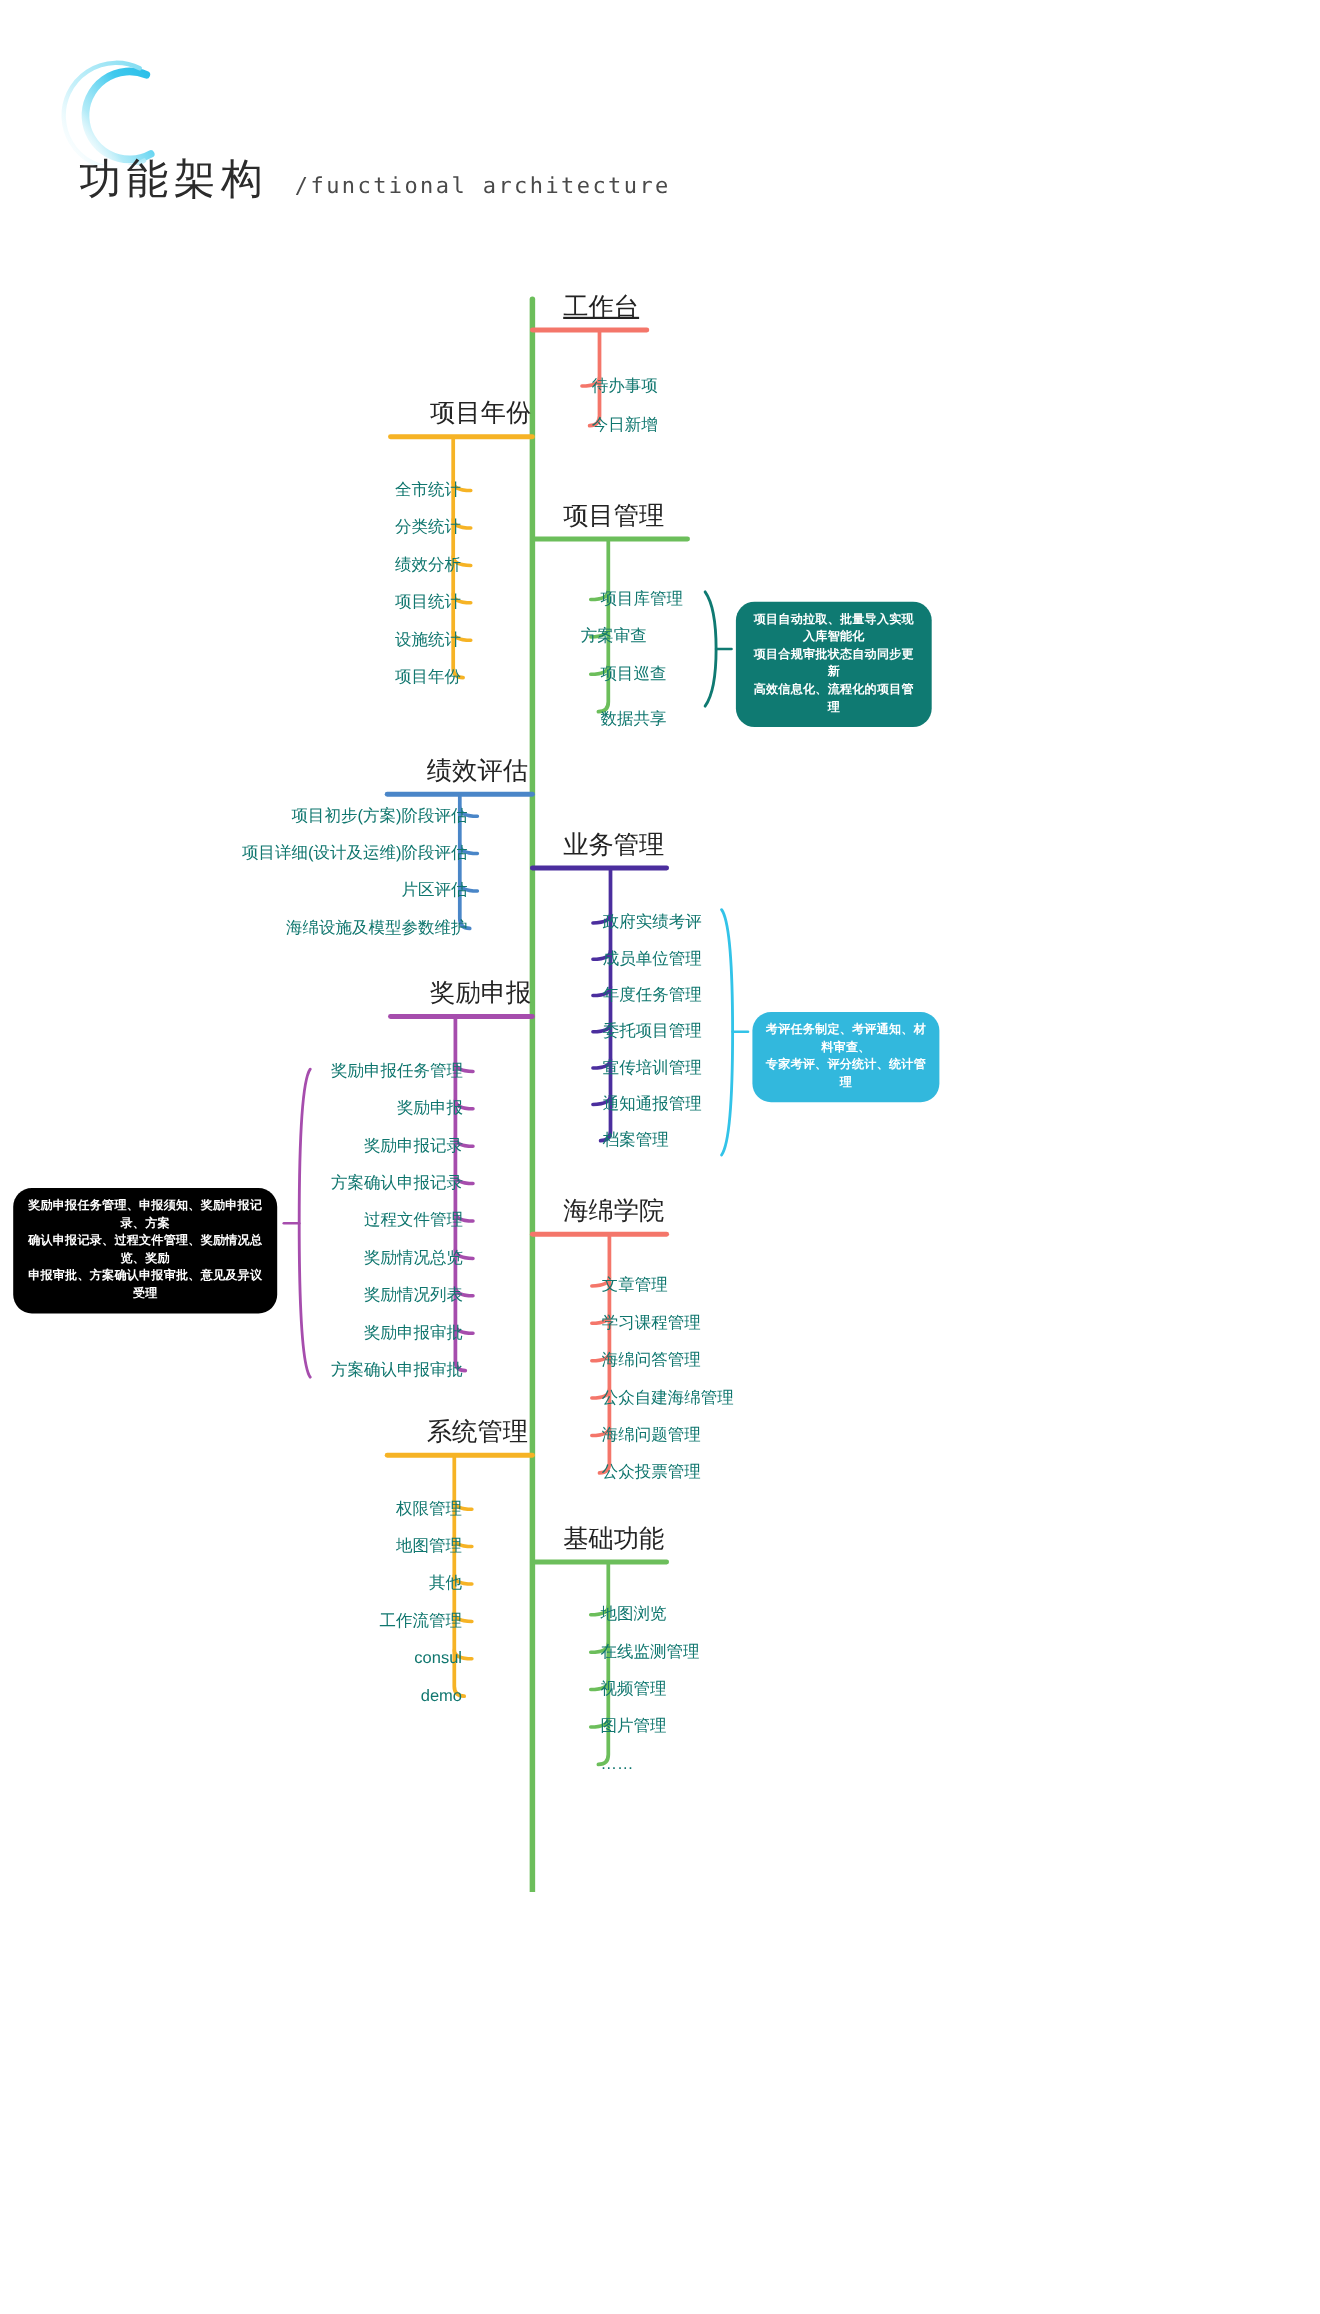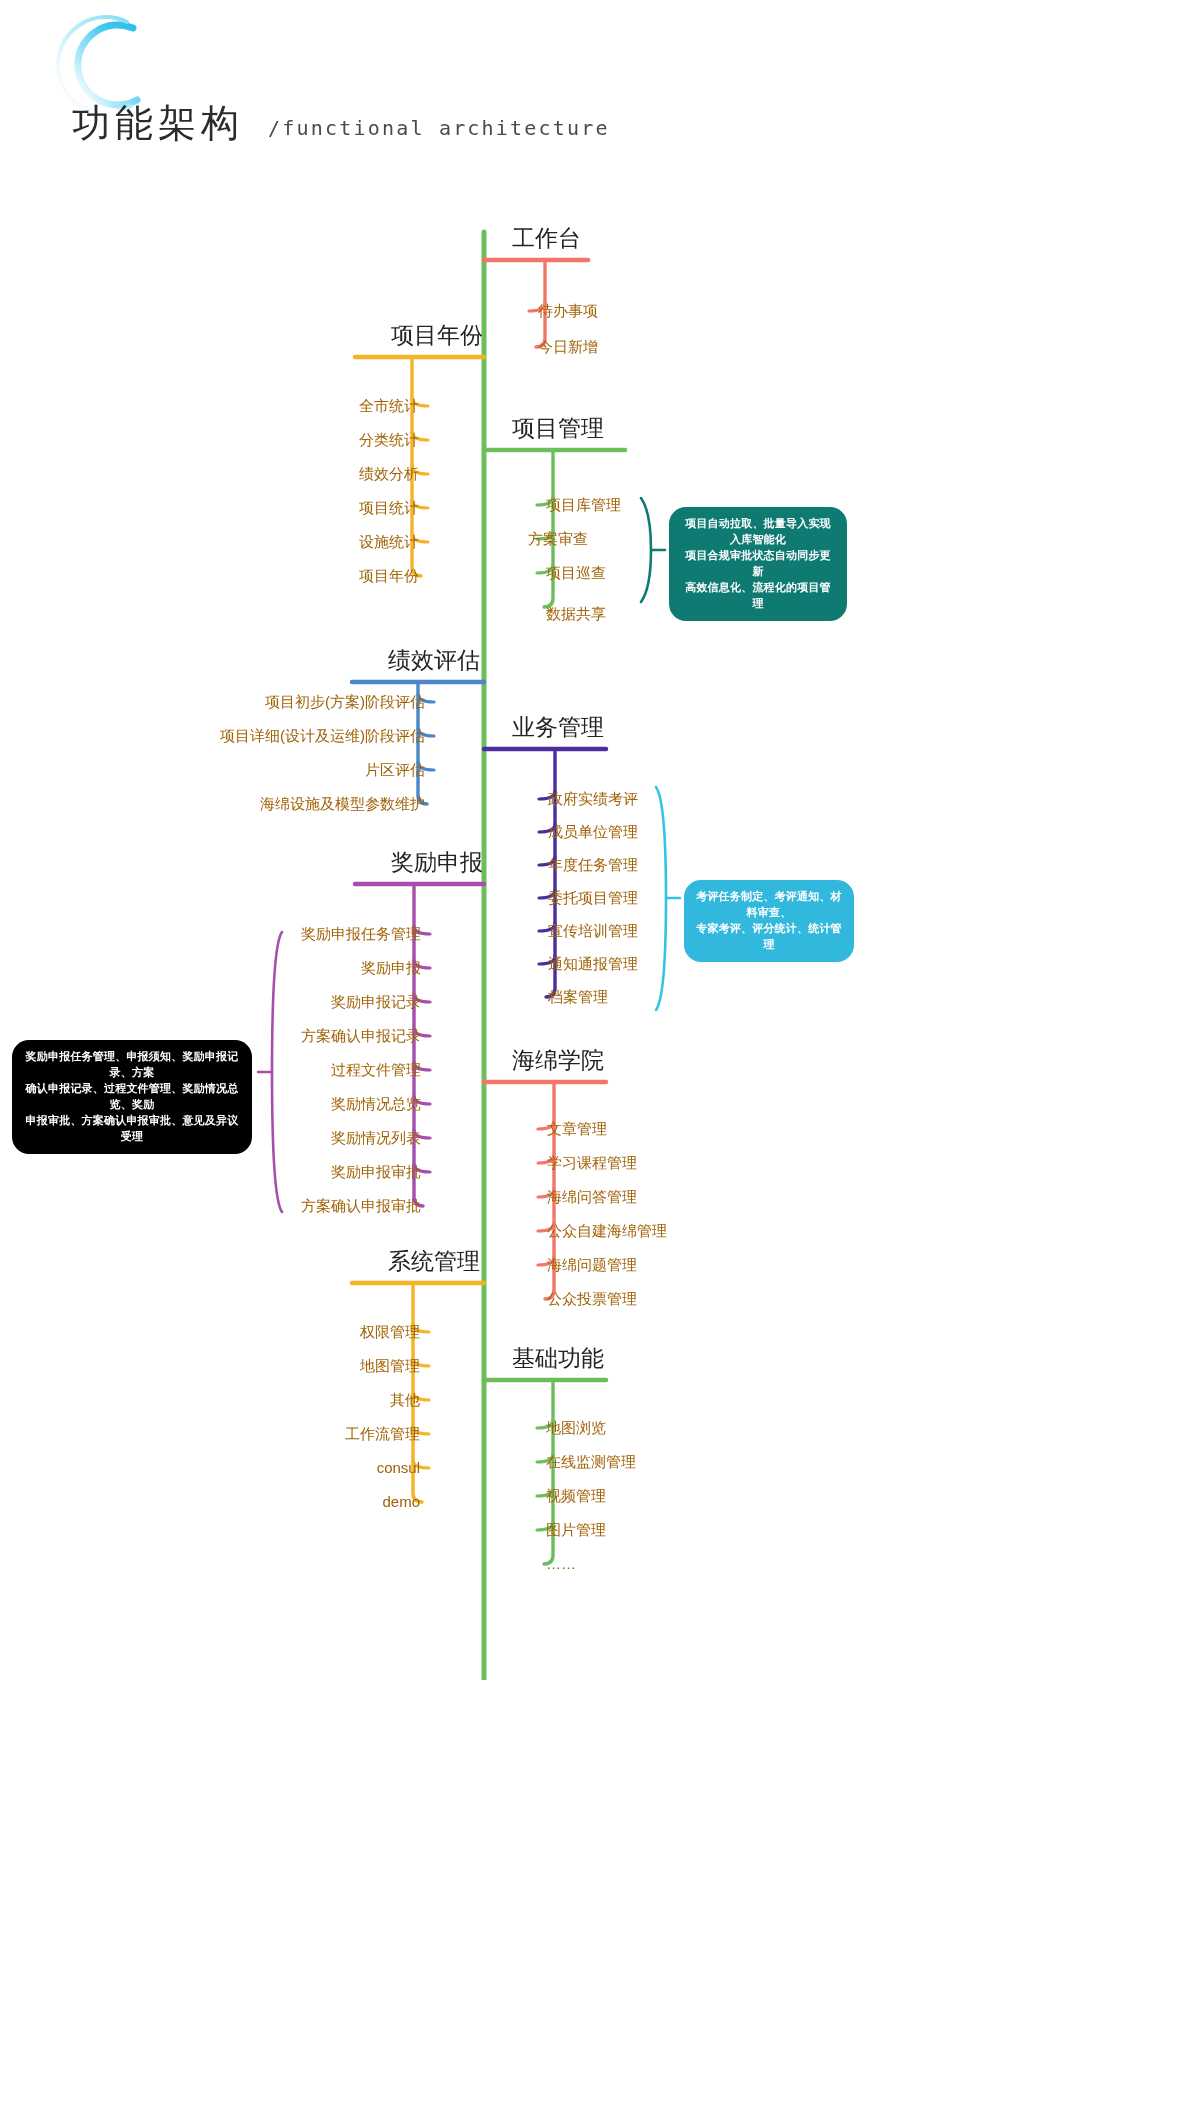--- a/index.html
+++ b/index.html
@@ -7,20 +7,21 @@
     margin: 0; padding: 0;
     background: #ffffff;
     font-family: "Liberation Sans", "DejaVu Sans", sans-serif;
   }
   #page {
     position: relative;
     width: 1200px;
     height: 1680px;
     overflow: hidden;
     background: #ffffff;
+    margin-top: 40px;
   }
 
   
   #header {
     position: absolute;
     left: 0; top: 0;
     width: 1200px; height: 165px;
   }
   #header-arc {
     position: absolute;
@@ -74,21 +75,21 @@
     color: #232323;
     white-space: nowrap;
     line-height: 1;
   }
   .branch-label.right { text-align: left; }
   .branch-label.left  { text-align: right; transform: translateX(-100%); }
 
   .leaf-label {
     position: absolute;
     font-size: 15px;
-    color: #a16207;
+    color: #0f766e;
     white-space: nowrap;
     line-height: 1;
   }
   .leaf-label.right { text-align: left; }
   .leaf-label.left  { text-align: right; transform: translateX(-100%); }
 
   
   .note-box {
     position: absolute;
     border-radius: 17px;
@@ -195,21 +196,21 @@
       <path d="M 413 1460 Q 413 1468 429 1468" stroke="#F6B325" stroke-width="3.2" fill="none" stroke-linecap="round"></path>
       <path d="M 484 1380 L 606 1380" stroke="#6CBE5B" stroke-width="4.5" fill="none" stroke-linecap="round"></path>
       <path d="M 553 1382 L 553 1555 Q 553 1564 544 1564" stroke="#6CBE5B" stroke-width="3.4" fill="none" stroke-linecap="round"></path>
       <path d="M 553 1420 Q 553 1428 537 1428" stroke="#6CBE5B" stroke-width="3.2" fill="none" stroke-linecap="round"></path>
       <path d="M 553 1454 Q 553 1462 537 1462" stroke="#6CBE5B" stroke-width="3.2" fill="none" stroke-linecap="round"></path>
       <path d="M 553 1488 Q 553 1496 537 1496" stroke="#6CBE5B" stroke-width="3.2" fill="none" stroke-linecap="round"></path>
       <path d="M 553 1522 Q 553 1530 537 1530" stroke="#6CBE5B" stroke-width="3.2" fill="none" stroke-linecap="round"></path>
     </svg>
 
   <div id="nodes">
-      <div class="branch-label right" style="left: 512px; top: 227px;">工作台</div>
+      <div class="branch-label right" style="left: 512px; top: 227px; text-decoration: underline;">工作台</div>
       <div class="leaf-label right" style="left: 538px; top: 303px;">待办事项</div>
       <div class="leaf-label right" style="left: 538px; top: 339px;">今日新增</div>
       <div class="branch-label left" style="left: 483px; top: 324px;">项目年份</div>
       <div class="leaf-label left" style="left: 419px; top: 398px;">全市统计</div>
       <div class="leaf-label left" style="left: 419px; top: 432px;">分类统计</div>
       <div class="leaf-label left" style="left: 419px; top: 466px;">绩效分析</div>
       <div class="leaf-label left" style="left: 419px; top: 500px;">项目统计</div>
       <div class="leaf-label left" style="left: 419px; top: 534px;">设施统计</div>
       <div class="leaf-label left" style="left: 419px; top: 568px;">项目年份</div>
       <div class="branch-label right" style="left: 512px; top: 417px;">项目管理</div>

